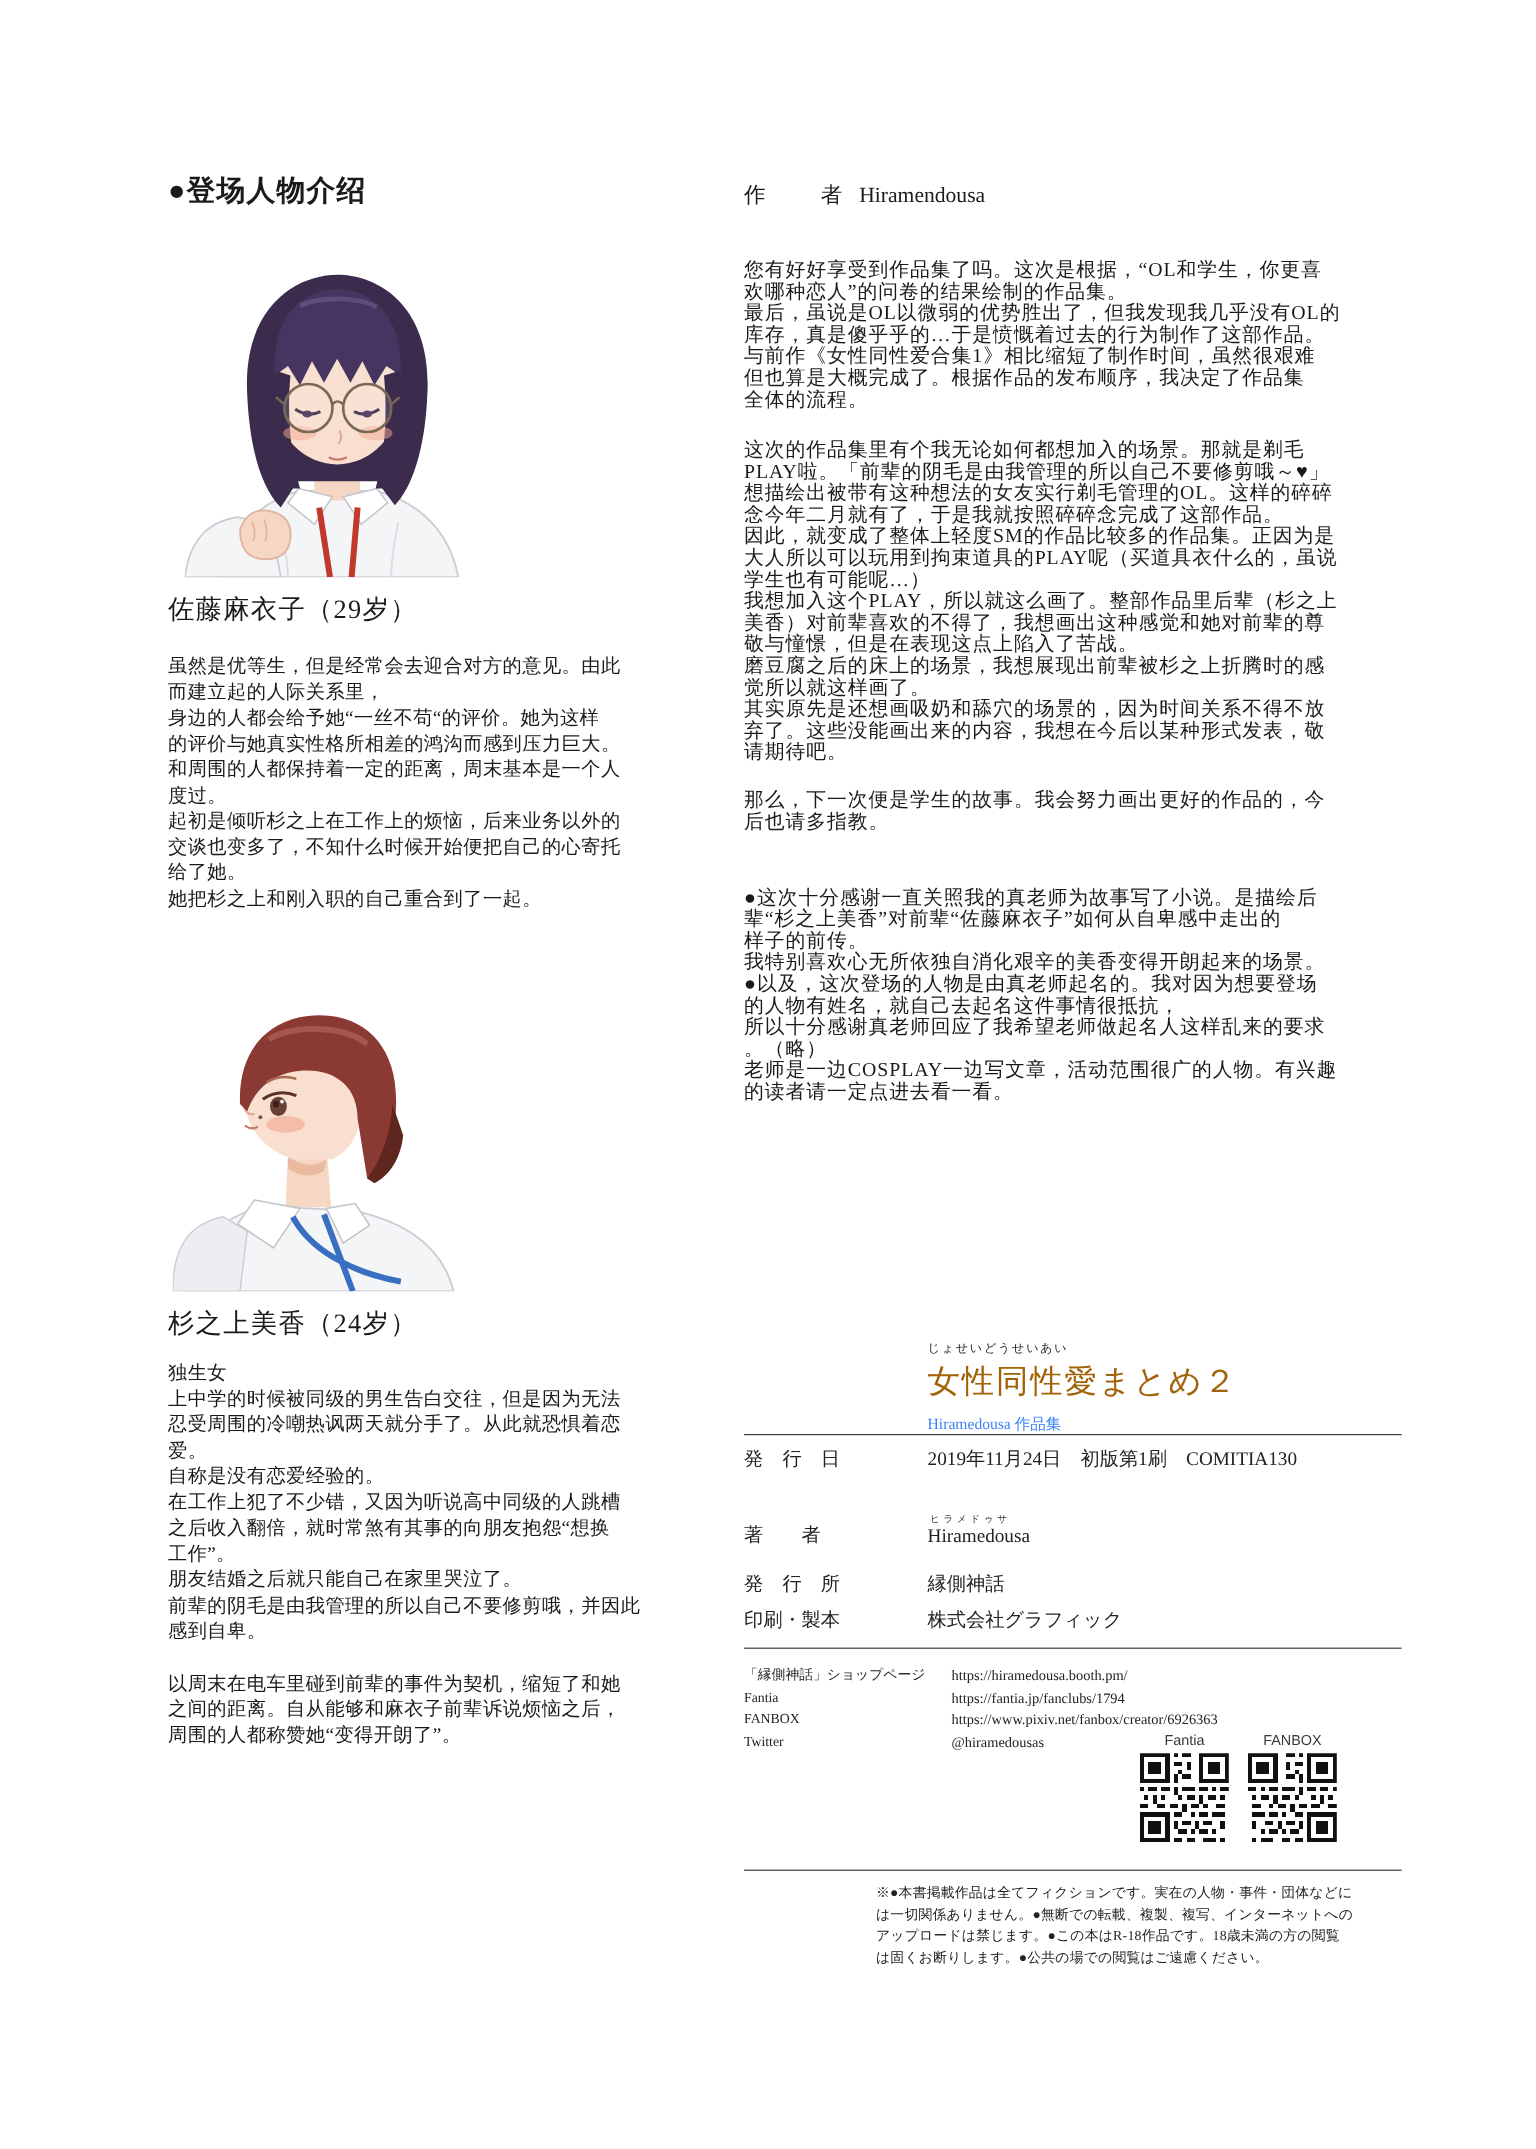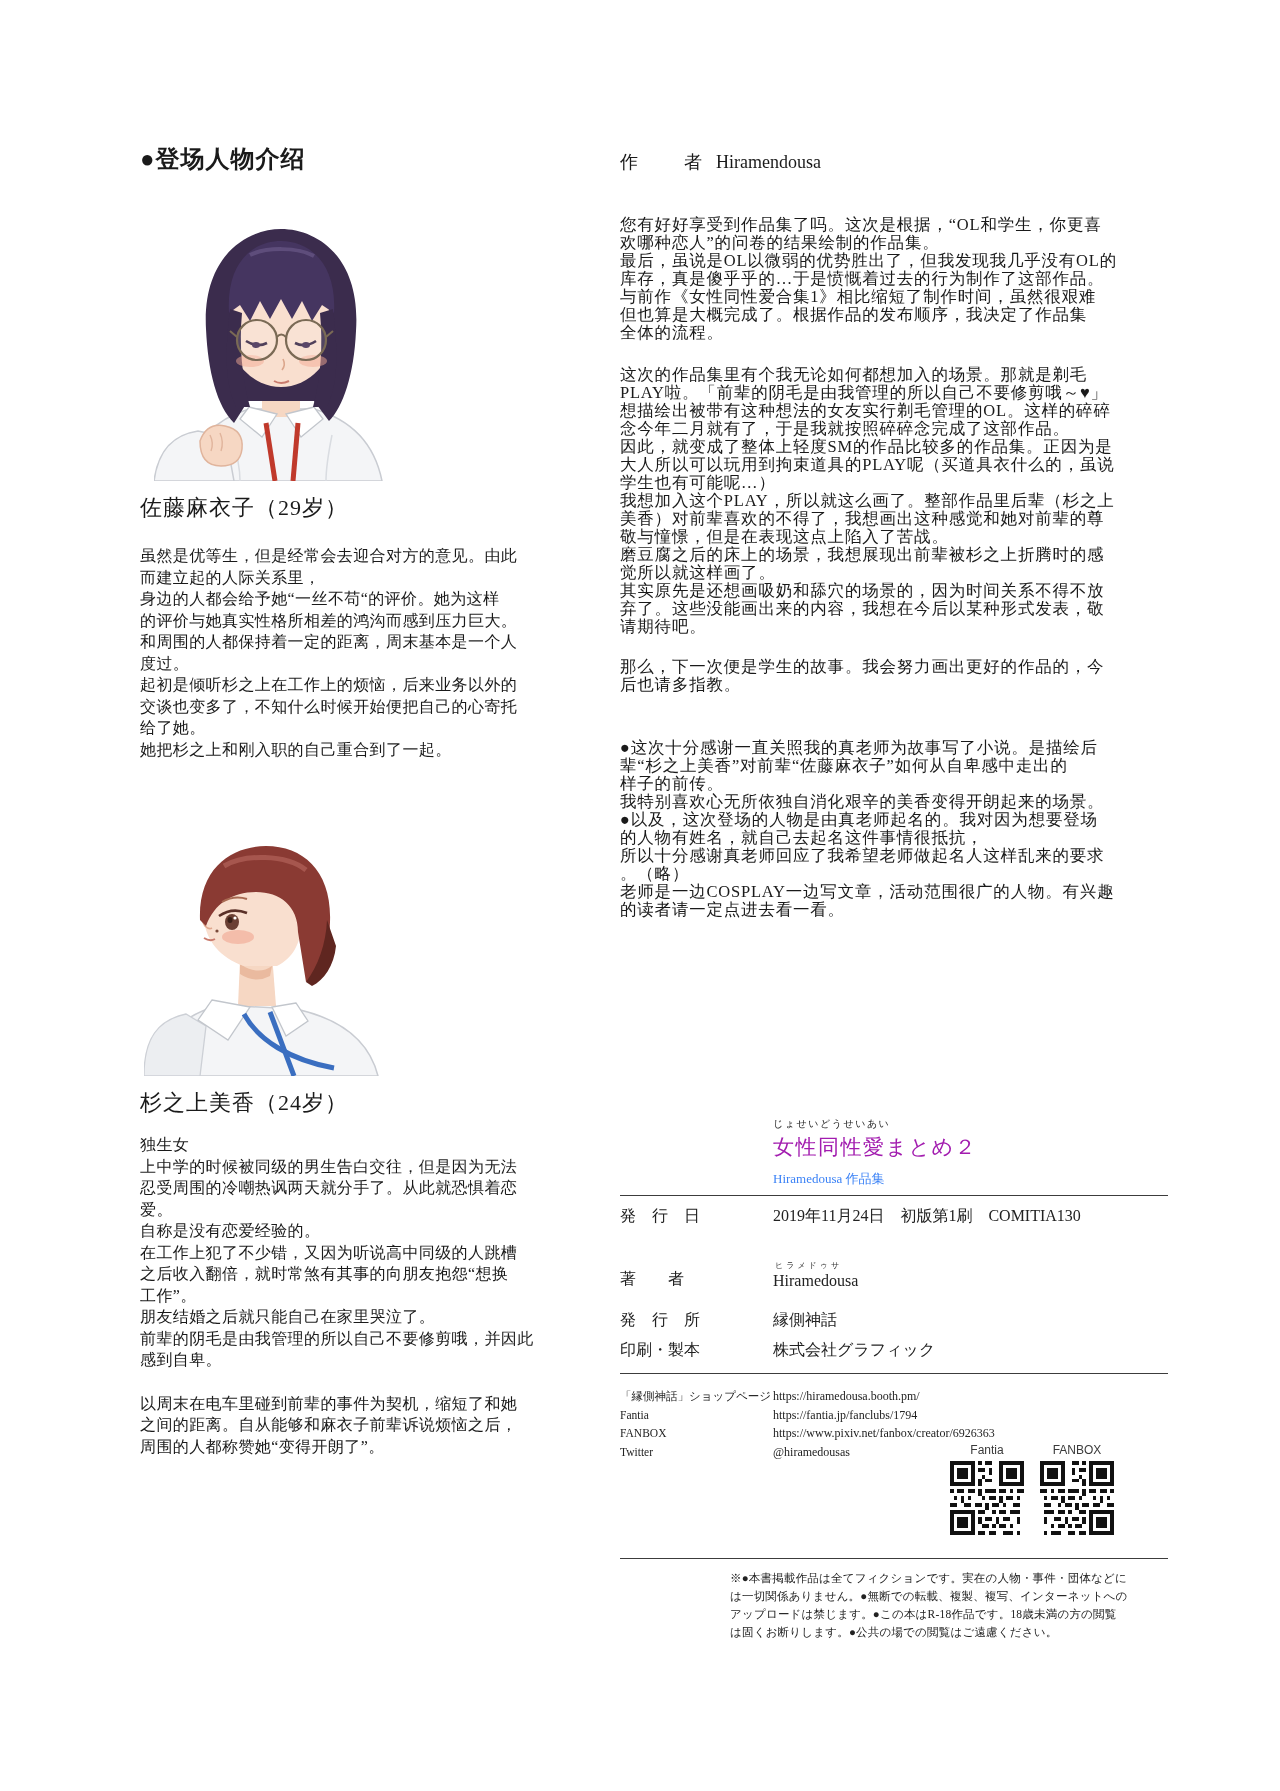--- a/index.html
+++ b/index.html
@@ -28,31 +28,31 @@
   .notes{font-size:16.5px;line-height:18px;letter-spacing:0.8px;white-space:pre-line;}
   .notes.p1{margin-top:42px;}
   .notes.p2{margin-top:24px;}
   .notes.p3{margin-top:22px;}
   .notes.p4{margin-top:45px;}
 
   
   .colophon{position:absolute;left:620px;top:1105px;width:548px;height:686px;}
   .title-block{position:absolute;left:153px;top:12px;}
   .furigana{font-size:10px;letter-spacing:1.5px;color:#222;}
-  .book-title{font-size:21px;letter-spacing:1.5px;margin-top:2px;color:#a21caf;}
+  .book-title{font-size:27px;letter-spacing:1.5px;margin-top:2px;color:#a16207;}
   .book-subtitle{font-size:13px;margin-top:9px;color:#3b82f6;}
   .hr{position:absolute;left:0;width:548px;border-top:1.2px solid #3c3c3c;}
   .hr1{top:90px}.hr2{top:268px}.hr3{top:453px}
   .colophon-row{position:absolute;left:0;font-size:16px;display:flex;align-items:flex-end;color:#222;}
   .row1{top:101px}.row2{top:155px}.row3{top:205px}.row4{top:235px}
   .c-label{display:inline-block;width:153px;flex:0 0 153px;}
   .ruby-wrap{display:flex;flex-direction:column;}
   .c-ruby{font-size:8px;letter-spacing:3px;color:#333;margin:0 0 1px 2px;}
   .links-block{position:absolute;left:0;top:282px;}
-  .link-row{display:flex;line-height:18.5px;}
+  .link-row{display:flex;line-height:18.5px;gap:20px;}
   .l-label{display:inline-block;width:153px;flex:0 0 153px;font-size:11.5px;color:#222;white-space:nowrap;}
   .l-value{font-size:12px;color:#222;white-space:nowrap;}
   .qr-block{position:absolute;left:330px;top:338px;display:flex;gap:16px;}
   .qr-item{width:74px;text-align:center;}
   .qr-label{font-size:12px;font-family:"Liberation Sans","DejaVu Sans",sans-serif;color:#3a3a3a;margin-bottom:4px;}
   .qr-svg{width:74px;height:74px;display:block;}
   .disclaimer{position:absolute;left:110px;top:464px;width:410px;font-size:11.5px;line-height:18px;
     letter-spacing:0.2px;white-space:pre-line;color:#222;}
   .defs-holder{position:absolute;width:0;height:0;overflow:hidden;}
 </style>

